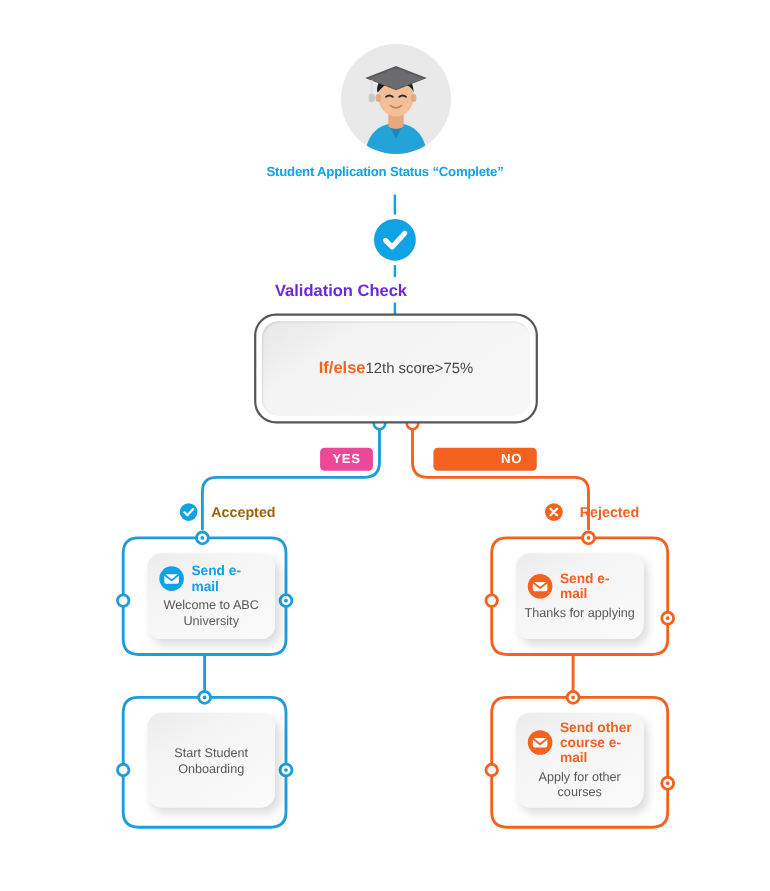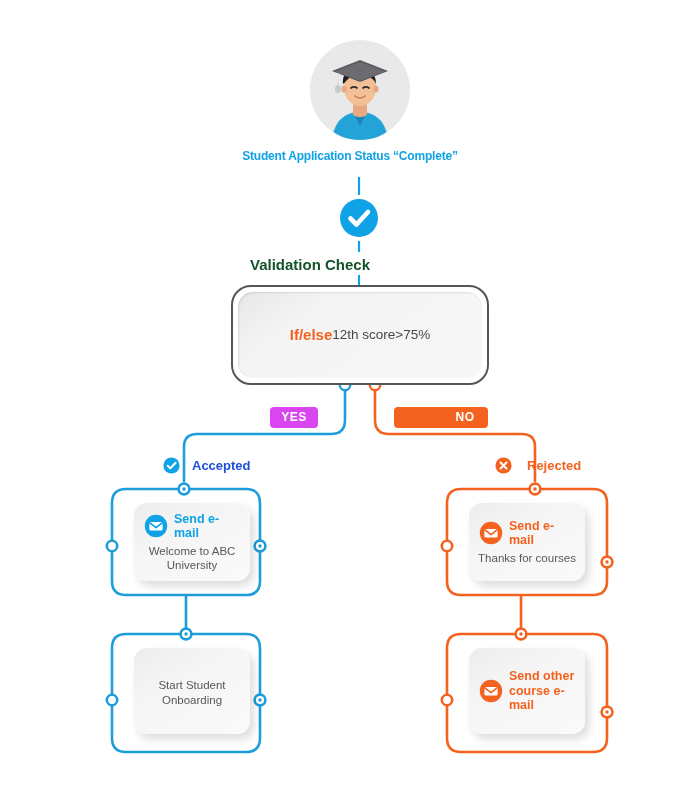--- a/index.html
+++ b/index.html
@@ -60,21 +60,21 @@
     letter-spacing: -0.2px;
   }
   .label-validation {
     position: absolute;
     left: 0;
     top: 256px;
     width: 620px;
     text-align: center;
     font-size: 15px;
     font-weight: bold;
-    color: #14532d;
+    color: #6d28d9;
   }
 
   
   .check-badge {
     position: absolute;
     left: 339px;
     top: 198px;
     width: 40px;
     height: 40px;
   }
@@ -123,41 +123,41 @@
     height: 21px;
     line-height: 21px;
     border-radius: 4px;
     color: #ffffff;
     font-size: 12px;
     font-weight: bold;
     text-align: center;
     letter-spacing: 0.5px;
   }
   .pill-yes {
-    left: 270px;
+    left: 291px;
     top: 407px;
     width: 48px;
-    background: #d946ef;
+    background: #ec4899;
   }
   .pill-no {
     left: 394px;
     top: 407px;
     width: 46px;
     background: #f4621f;
     padding-left: 48px;
   }
 
   
   .branch-label {
     position: absolute;
     font-size: 13px;
     font-weight: bold;
     white-space: nowrap;
   }
-  .branch-label.blue { color: #1d4ed8; }
+  .branch-label.blue { color: #a16207; }
   .branch-label.orange { color: #f4621f; }
   .lbl-accepted { left: 192px; top: 458px; }
   .lbl-rejected { left: 527px; top: 458px; text-align: center; }
 
   .status-mark {
     position: absolute;
     width: 17px;
     height: 17px;
   }
   .mark-accepted { left: 163px; top: 457px; }
@@ -379,32 +379,33 @@
       <div class="card-head">
         <span class="card-icon">
           <svg viewBox="0 0 24 24" width="24" height="24">
             <circle cx="12" cy="12" r="11.2" fill="#f4621f"></circle>
             <rect x="5.4" y="8" width="13.2" height="8.6" rx="1.6" fill="#ffffff"></rect>
             <path d="M5.9 8.8 L12 13.6 L18.1 8.8" stroke="#f4621f" stroke-width="1.7" fill="none" stroke-linecap="round" stroke-linejoin="round"></path>
           </svg>
         </span>
         <span class="card-title">Send e-mail</span>
       </div>
-      <div class="card-sub">Thanks for courses</div>
+      <div class="card-sub">Thanks for applying</div>
     </div>
   </div>
 
   <div class="node orange" id="node-reject-course">
     <div class="card">
       <div class="card-head">
         <span class="card-icon">
           <svg viewBox="0 0 24 24" width="24" height="24">
             <circle cx="12" cy="12" r="11.2" fill="#f4621f"></circle>
             <rect x="5.4" y="8" width="13.2" height="8.6" rx="1.6" fill="#ffffff"></rect>
             <path d="M5.9 8.8 L12 13.6 L18.1 8.8" stroke="#f4621f" stroke-width="1.7" fill="none" stroke-linecap="round" stroke-linejoin="round"></path>
           </svg>
         </span>
         <span class="card-title">Send other course e-mail</span>
       </div>
+      <div class="card-sub">Apply for other courses</div>
     </div>
   </div>
 
 </div>
 
 </body></html>

